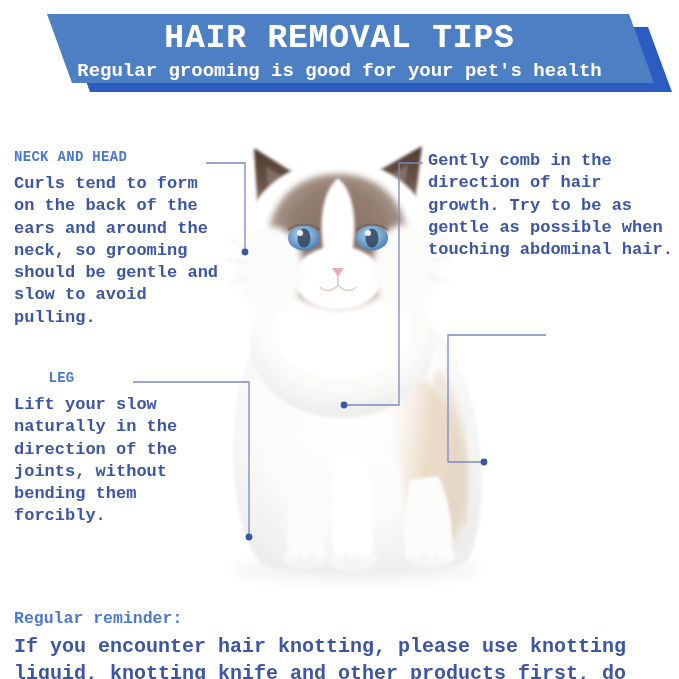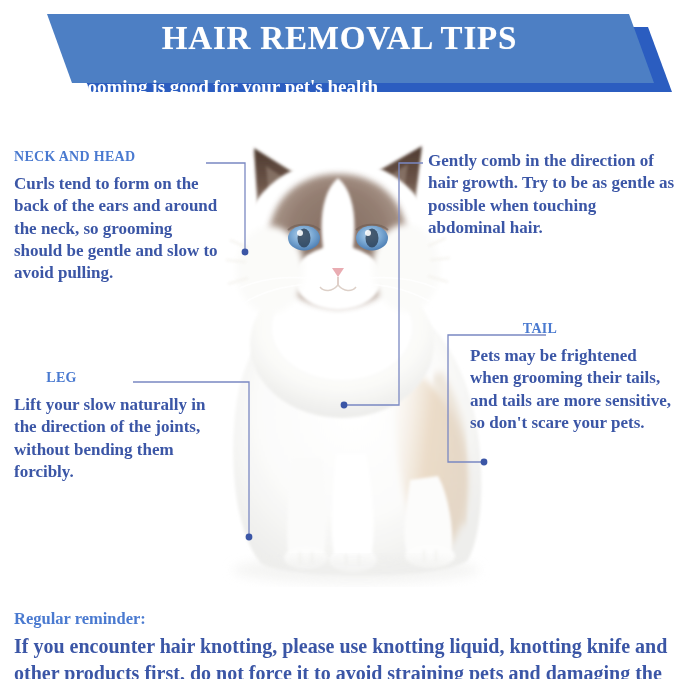--- a/index.html
+++ b/index.html
@@ -6,21 +6,21 @@
     margin: 0;
     padding: 0;
     background: #ffffff;
   }
   #page {
     position: relative;
     width: 679px;
     height: 679px;
     background: #ffffff;
     overflow: hidden;
-    font-family: Liberation Serif, serif;
+    font-family: Liberation Mono, monospace;
     border-radius: 11px;
     -webkit-font-smoothing: antialiased;
   }
 
   
   #banner-area {
     position: absolute;
     left: 0; top: 0;
     width: 679px;
     height: 100px;
@@ -40,23 +40,23 @@
     font-size: 33px;
     font-weight: bold;
     letter-spacing: 0.8px;
     line-height: 1;
     white-space: nowrap;
     text-shadow: 0 0 1px rgba(255,255,255,0.4);
   }
   #banner-subtitle {
     position: absolute;
     left: 0;
-    top: 77px;
+    top: 62px;
     width: 679px;
-    text-align: left;
+    text-align: center;
     color: #ffffff;
     font-size: 19px;
     font-weight: bold;
     line-height: 1;
     white-space: nowrap;
   }
 
   
   #cat-photo {
     position: absolute;
@@ -324,24 +324,20 @@
 
   <div class="callout" id="callout-neck-head">
     <div class="callout-heading">NECK AND HEAD</div>
     <div class="callout-body">Curls tend to form on the back of the ears and around the neck, so grooming should be gentle and slow to avoid pulling.</div>
   </div>
 
   <div class="callout" id="callout-back-abdomen">
     <div class="callout-body">Gently comb in the direction of hair growth. Try to be as gentle as possible when touching abdominal hair.</div>
   </div>
 
-  <div class="callout" id="callout-tail">
-    <div class="callout-heading">TAIL</div>
-    <div class="callout-body">Pets may be frightened when grooming their tails, and tails are more sensitive, so don't scare your pets.</div>
-  </div>
 
   <div class="callout" id="callout-leg">
     <div class="callout-heading">LEG</div>
     <div class="callout-body">Lift your slow naturally in the direction of the joints, without bending them forcibly.</div>
   </div>
 
   <div id="footer">
     <div id="footer-title">Regular reminder:</div>
     <div id="footer-body">If you encounter hair knotting, please use knotting liquid, knotting knife and other products first, do not force it to avoid straining pets and damaging the comb.</div>
   </div>

